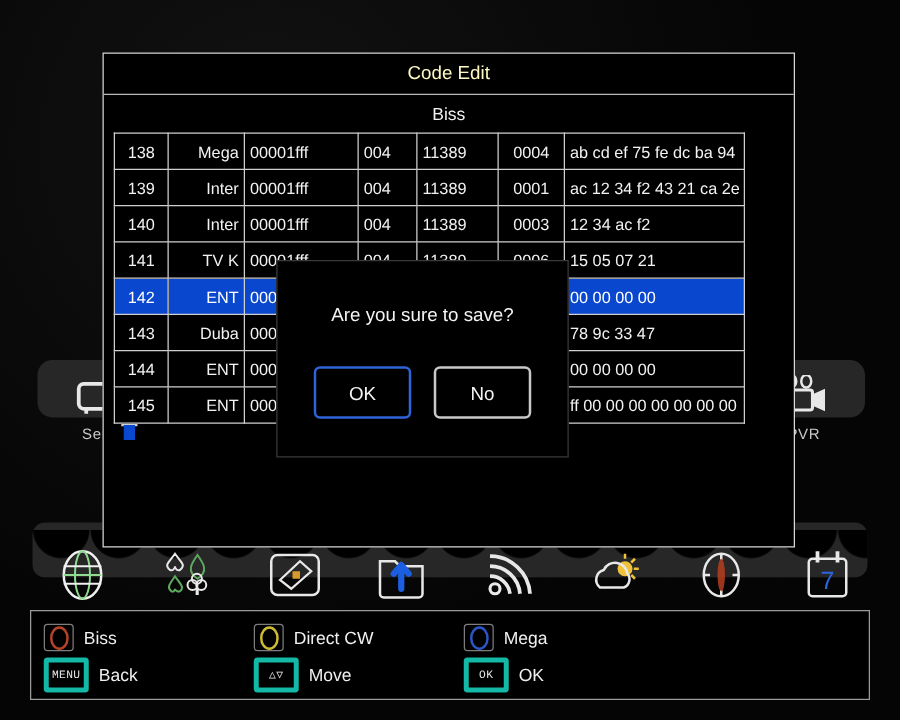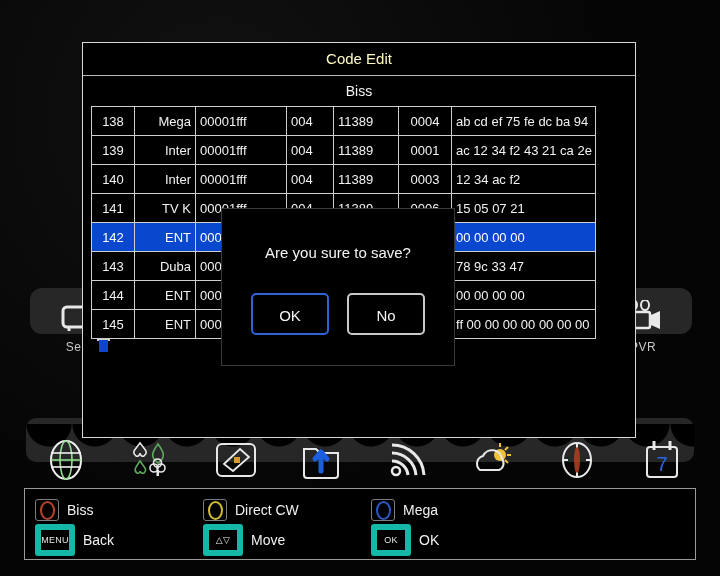--- a/index.html
+++ b/index.html
@@ -210,29 +210,30 @@
     width: 168px;
     gap: 8px;
   }
   .legend-text {
     font-size: 14px;
     color: #f0f0f0;
     white-space: nowrap;
   }
   .key-badge {
     width: 28px; height: 20px;
-    border: 6px solid #14b8a6;
+    border: 4px solid #14b8a6;
     border-radius: 3px;
     display: flex;
     align-items: center;
     justify-content: center;
     font-size: 9px;
     color: #e6e6e6;
     letter-spacing: .3px;
     flex: 0 0 auto;
+    font-family: Liberation Mono, monospace;
   }
   .color-badge {
     width: 22px; height: 20px;
     border: 1px solid #7d7d7d;
     border-radius: 3px;
     display: flex;
     align-items: center;
     justify-content: center;
     flex: 0 0 auto;
   }

